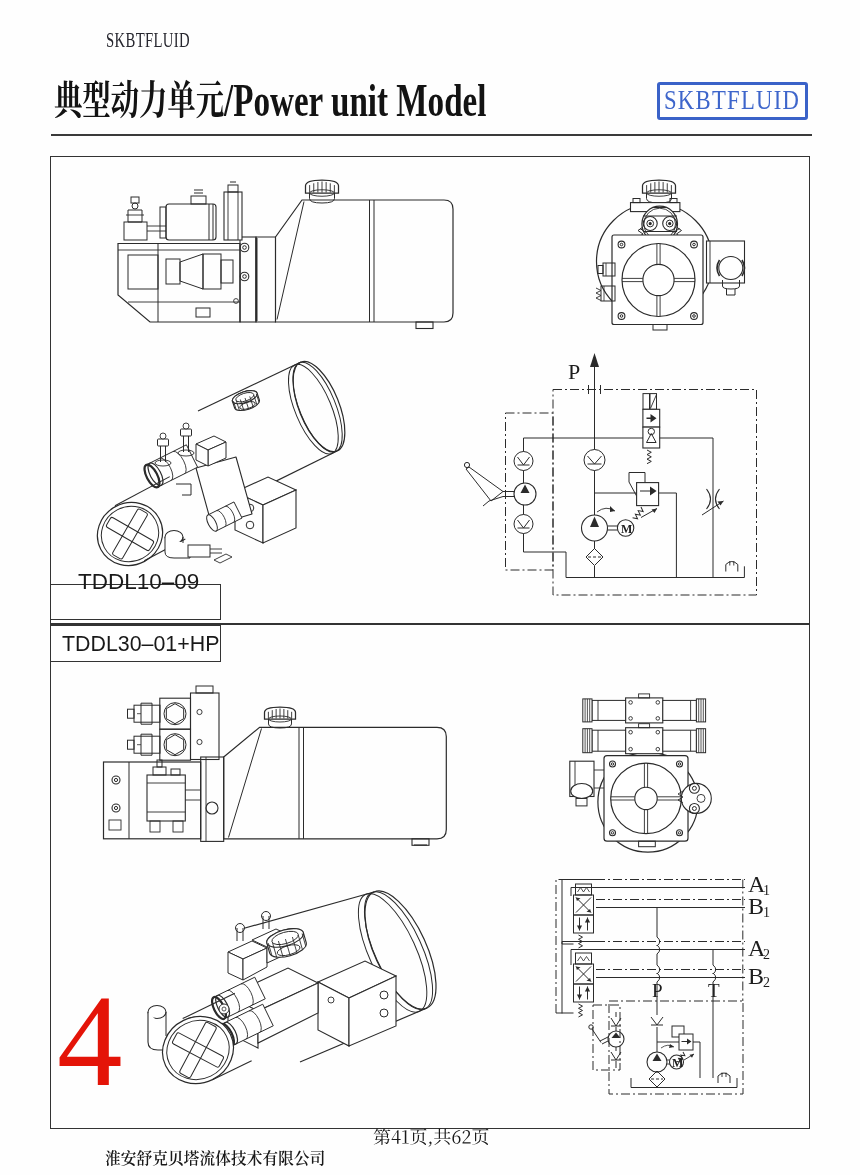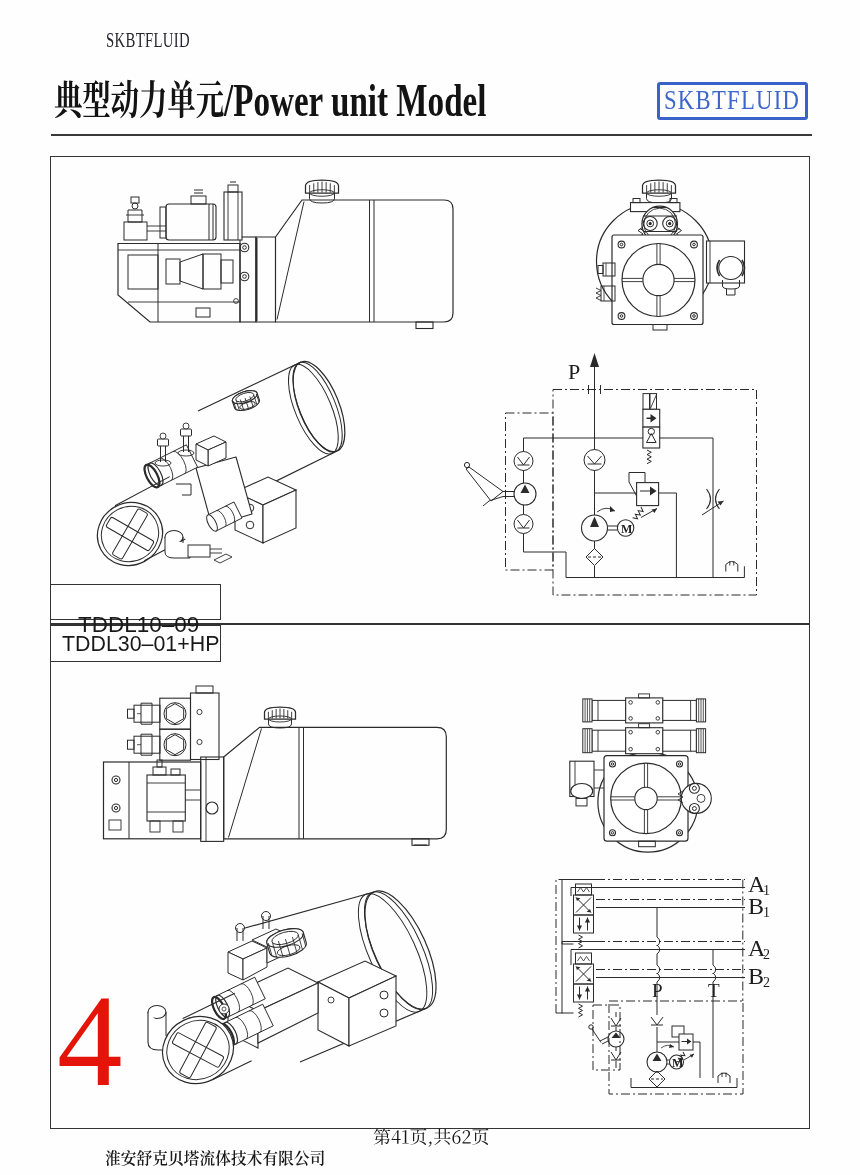--- a/index.html
+++ b/index.html
@@ -6,21 +6,21 @@
 </style></head><body>
 <div class="abs" style="left:106px;top:28px;font-size:21px;letter-spacing:0.5px;color:#26262e;transform:scaleX(0.70);transform-origin:0 0">SKBTFLUID</div>
 <div class="abs" style="left:224px;top:73.5px;font-size:46px;font-weight:bold;color:#131313;transform:scaleX(0.72);transform-origin:0 0;white-space:nowrap">/Power unit Model</div>
 <div class="abs" style="left:657px;top:82px;width:151px;height:38px;border:3.5px solid #3a62c8;border-radius:3px"></div>
 <div class="abs" style="left:664px;top:85px;font-size:27px;color:#3d65cb;letter-spacing:1.5px;transform:scaleX(0.84);transform-origin:0 0">SKBTFLUID</div>
 <div class="abs" style="left:51px;top:134px;width:761px;height:2px;background:#3a3a3a"></div>
 <div class="abs" style="left:50px;top:156px;width:760px;height:973px;border:1.6px solid #333"></div>
 <div class="abs" style="left:50px;top:623px;width:760px;height:1.7px;background:#333"></div>
 <div class="abs" style="left:50px;top:584px;width:171px;height:35.5px;border:1.6px solid #333;background:#fff"></div>
 <div class="abs" style="left:50px;top:625px;width:171px;height:36.5px;border:1.6px solid #333;background:#fff"></div>
-<div class="abs" style="left:78px;top:612px;font-family:'Liberation Sans',sans-serif;font-size:22.5px;color:#191919">TDDL10–09</div>
+<div class="abs" style="left:78px;top:569px;font-family:'Liberation Sans',sans-serif;font-size:22.5px;color:#191919">TDDL10–09</div>
 <div class="abs" style="left:62px;top:630.9px;font-family:'Liberation Sans',sans-serif;font-size:22.5px;color:#191919;transform:scaleX(0.95);transform-origin:0 0">TDDL30–01+HP</div>
 <div class="abs" style="left:57px;top:975px;font-size:131px;color:#e41408;line-height:1">4</div>
 <svg class="abs" style="left:0;top:0" width="860" height="1175" viewBox="0 0 860 1175">
 <g transform="translate(54,114.5)">
       <path d="M0.7 -8.1H23.8L25.3 -11.4Q25.3 -11.4 25.8 -10.8Q26.2 -10.1 26.9 -9.3Q27.5 -8.4 28 -7.6Q27.9 -7 27.2 -7H1ZM16.4 -5.3Q19.7 -4.8 21.8 -4Q23.9 -3.1 25.1 -2.1Q26.2 -1 26.5 0Q26.9 1 26.7 1.9Q26.5 2.7 25.9 3.2Q25.3 3.6 24.6 3.5Q23.9 3.5 23.3 2.6Q22.4 1 20.7 -1.1Q19 -3.1 16.3 -4.8ZM9.2 -6.4 13.3 -3.3Q13.2 -3 12.8 -2.8Q12.4 -2.7 11.8 -2.8Q10.6 -1.5 8.9 -0.3Q7.2 1 5.3 1.9Q3.3 2.9 1.1 3.5L1 3Q2.7 1.9 4.3 0.3Q5.9 -1.3 7.2 -3.1Q8.5 -4.8 9.2 -6.4ZM9.8 -34.1 13.6 -33.6Q13.6 -33.2 13.4 -33Q13.2 -32.7 12.8 -32.6V-7.7H9.8ZM15.1 -34.1 19 -33.6Q19 -33.2 18.8 -33Q18.6 -32.7 18.2 -32.6V-7.7H15.1ZM4.2 -27.6V-29.5L7.6 -27.6H20.5L22 -30.3L25.4 -26.8Q25.3 -26.4 25 -26.3Q24.7 -26.1 24.1 -25.9V-7.7H20.8V-26.4H7.4V-7.7H4.2ZM6.1 -18.1H22.4V-17H6.1Z M29.9 -31.5H40.1L41.7 -34.4Q41.7 -34.4 42.2 -33.8Q42.7 -33.3 43.4 -32.5Q44.1 -31.7 44.7 -31Q44.6 -30.4 43.9 -30.4H30.1ZM29.3 -23.6H41L42.5 -26.8Q42.5 -26.8 43 -26.2Q43.5 -25.6 44.2 -24.7Q44.9 -23.8 45.4 -23.1Q45.3 -22.4 44.6 -22.4H29.5ZM45.3 -32.2 49.3 -31.6Q49.2 -31.3 49 -31Q48.8 -30.7 48.3 -30.6V-17.8Q48.3 -17.7 48 -17.4Q47.6 -17.2 47 -17Q46.4 -16.8 45.8 -16.8H45.3ZM37.9 -31.5H41V-12.5Q40.9 -12.4 40.3 -11.9Q39.6 -11.5 38.4 -11.5H37.9ZM51.2 -33.9 55.4 -33.4Q55.3 -33 55.1 -32.7Q54.9 -32.4 54.4 -32.3V-16Q54.4 -14.5 54.1 -13.4Q53.9 -12.3 53.1 -11.6Q52.2 -11 50.5 -10.7Q50.5 -11.8 50.3 -12.6Q50.2 -13.3 50 -13.8Q49.7 -14.3 49.2 -14.7Q48.8 -15 47.9 -15.3V-15.9Q47.9 -15.9 48.2 -15.8Q48.6 -15.8 49.1 -15.7Q49.6 -15.7 50.1 -15.7Q50.6 -15.6 50.7 -15.6Q51 -15.6 51.1 -15.8Q51.2 -15.9 51.2 -16.2ZM40.8 -13.5 45.2 -12.9Q45.2 -12.5 45 -12.2Q44.7 -11.9 44.2 -11.8V1.9H40.8ZM31.8 -7.4H48.4L50.2 -10.7Q50.2 -10.7 50.5 -10.3Q50.9 -10 51.4 -9.4Q51.8 -8.8 52.4 -8.2Q52.9 -7.5 53.4 -6.9Q53.3 -6.3 52.6 -6.3H32.1ZM29.2 1.2H50.7L52.5 -2.1Q52.5 -2.1 52.9 -1.8Q53.2 -1.4 53.7 -0.8Q54.2 -0.2 54.8 0.4Q55.4 1.1 55.8 1.7Q55.7 2.4 55 2.4H29.5ZM32.6 -31.5H35.6V-24.8Q35.6 -23.1 35.4 -21.1Q35.3 -19.2 34.6 -17.3Q34 -15.3 32.7 -13.6Q31.5 -11.9 29.3 -10.5L29.1 -10.9Q30.7 -13 31.4 -15.3Q32.2 -17.6 32.4 -20.1Q32.6 -22.5 32.6 -24.8Z M66.6 -17.7Q66.5 -17.3 66.1 -17.1Q65.7 -16.8 65 -17.1L65.8 -17.4Q65.3 -16 64.5 -14.4Q63.7 -12.7 62.7 -11.1Q61.8 -9.5 60.9 -8Q59.9 -6.6 59.1 -5.6L59 -6.1H60.9Q60.8 -4 60.4 -2.5Q60 -1.1 59.3 -0.6L57.6 -6.8Q57.6 -6.8 58 -6.9Q58.4 -7.1 58.6 -7.3Q59.1 -8.2 59.6 -9.7Q60.2 -11.2 60.7 -13Q61.2 -14.8 61.6 -16.6Q61.9 -18.4 62.1 -19.8ZM58.4 -6.4Q59.4 -6.4 61.1 -6.7Q62.8 -6.9 64.9 -7.3Q67 -7.6 69.3 -8L69.3 -7.5Q67.9 -6.5 65.5 -4.9Q63 -3.2 59.8 -1.5ZM79.8 -24.6 81.5 -27.1 84.4 -23.4Q84.3 -23.2 84 -23Q83.7 -22.8 83.2 -22.7Q83.1 -16.7 83 -12.5Q82.8 -8.3 82.6 -5.5Q82.3 -2.7 81.9 -1.1Q81.5 0.6 81 1.4Q80.3 2.4 79.4 2.9Q78.4 3.4 77.3 3.4Q77.3 2.3 77.2 1.4Q77.1 0.6 76.9 0.2Q76.6 -0.4 76 -0.8Q75.4 -1.2 74.6 -1.4L74.7 -2Q75.1 -1.9 75.7 -1.9Q76.3 -1.8 76.8 -1.8Q77.3 -1.7 77.6 -1.7Q77.9 -1.7 78.1 -1.8Q78.4 -2 78.6 -2.2Q79.1 -2.9 79.4 -5.5Q79.7 -8 79.8 -12.8Q80 -17.5 80.1 -24.6ZM77.7 -34.1Q77.6 -33.6 77.4 -33.3Q77.2 -33 76.6 -32.9Q76.6 -27.9 76.5 -23.4Q76.5 -18.8 76.1 -14.9Q75.7 -11 74.7 -7.6Q73.6 -4.2 71.7 -1.4Q69.8 1.5 66.6 3.7L66.3 3.2Q68.6 0.5 70 -2.6Q71.4 -5.6 72.1 -9.1Q72.8 -12.6 73.1 -16.6Q73.3 -20.6 73.3 -25.1Q73.3 -29.6 73.3 -34.7ZM82 -24.6V-23.4H69.8L69.5 -24.6ZM66 -14.4Q67.7 -12.9 68.7 -11.2Q69.6 -9.5 69.9 -8Q70.2 -6.4 70.1 -5.2Q69.9 -3.9 69.5 -3.3Q69 -2.6 68.3 -2.7Q67.7 -2.7 67 -3.7Q67.1 -5.5 66.9 -7.3Q66.7 -9.2 66.4 -11Q66.1 -12.8 65.7 -14.3ZM68.6 -23.9Q68.6 -23.9 68.9 -23.6Q69.2 -23.2 69.7 -22.6Q70.2 -22.1 70.7 -21.4Q71.2 -20.7 71.7 -20.2Q71.6 -19.5 70.9 -19.5H57.7L57.5 -20.7H66.9ZM67.1 -32.9Q67.1 -32.9 67.4 -32.5Q67.7 -32.1 68.2 -31.6Q68.7 -31 69.2 -30.3Q69.7 -29.7 70.1 -29.1Q70 -28.5 69.4 -28.5H58.9L58.7 -29.6H65.4Z M87.3 -24.1H108.4V-22.9H87.6ZM106.5 -24.1H106.2L108 -26.8L111.2 -22.8Q111 -22.6 110.7 -22.4Q110.4 -22.1 109.9 -22Q109.8 -17.1 109.6 -13.2Q109.4 -9.2 109.1 -6.3Q108.8 -3.4 108.4 -1.5Q107.9 0.4 107.3 1.2Q106.5 2.3 105.5 2.8Q104.4 3.3 102.8 3.3Q102.8 2.1 102.7 1.2Q102.5 0.3 102 -0.2Q101.6 -0.8 100.6 -1.3Q99.6 -1.8 98.4 -2.2L98.4 -2.7Q99.3 -2.6 100.3 -2.5Q101.3 -2.4 102.2 -2.3Q103.1 -2.2 103.5 -2.2Q103.9 -2.2 104.2 -2.4Q104.4 -2.5 104.6 -2.8Q105 -3.3 105.3 -5Q105.6 -6.7 105.9 -9.5Q106.1 -12.3 106.2 -16Q106.4 -19.7 106.5 -24.1ZM96.1 -34.5 100.8 -33.9Q100.8 -33.4 100.6 -33.1Q100.3 -32.8 99.8 -32.8Q99.8 -29 99.7 -25.4Q99.6 -21.8 99.2 -18.5Q98.9 -15.1 98.1 -12Q97.3 -8.9 95.8 -6.1Q94.4 -3.3 92.1 -0.9Q89.8 1.6 86.4 3.6L86.1 3Q89.3 0 91.2 -3.3Q93.2 -6.6 94.2 -10.2Q95.2 -13.8 95.6 -17.7Q96 -21.6 96.1 -25.8Q96.1 -30 96.1 -34.5Z M135.6 -18.6V-17.5H119.5V-18.6ZM135.6 -11.9V-10.8H119.5V-11.9ZM133.6 -25.1 135.2 -27.5 138.4 -24Q138.2 -23.8 138 -23.6Q137.7 -23.4 137.3 -23.2V-10.5Q137.3 -10.3 136.8 -10Q136.4 -9.7 135.7 -9.4Q135.1 -9.1 134.5 -9.1H133.9V-25.1ZM121.2 -10Q121.2 -9.8 120.8 -9.4Q120.3 -9.1 119.7 -8.8Q119 -8.5 118.3 -8.5H117.8V-25.1V-27.1L121.4 -25.1H135.2V-23.9H121.2ZM136.2 -31.9Q136.1 -31.6 135.8 -31.4Q135.5 -31.2 135 -31.3Q133.6 -29.3 132.1 -27.6Q130.5 -25.8 129.1 -24.6L128.7 -25Q129.5 -26.7 130.4 -29.4Q131.2 -32 132 -34.7ZM129.3 2.3Q129.3 2.6 128.5 3.1Q127.8 3.6 126.5 3.6H125.8V-24.8H129.3ZM137.3 -9.4Q137.3 -9.4 137.7 -9Q138.1 -8.7 138.6 -8Q139.2 -7.4 139.8 -6.7Q140.4 -6 141 -5.4Q140.8 -4.7 140.1 -4.7H114.4L114.2 -5.9H135.3ZM120.2 -34.1Q122.3 -33.5 123.5 -32.5Q124.7 -31.6 125.2 -30.4Q125.8 -29.3 125.8 -28.2Q125.8 -27.1 125.4 -26.4Q125 -25.7 124.4 -25.6Q123.7 -25.5 122.9 -26.2Q122.7 -27.5 122.2 -28.9Q121.7 -30.3 121.1 -31.6Q120.5 -32.9 119.9 -33.8Z M142.8 -20.5H163.6L165.6 -24.1Q165.6 -24.1 166 -23.7Q166.3 -23.3 166.9 -22.7Q167.4 -22.1 168.1 -21.3Q168.7 -20.6 169.2 -20Q169.1 -19.3 168.4 -19.3H143.1ZM145.8 -30.7H161.3L163.2 -34.1Q163.2 -34.1 163.6 -33.8Q163.9 -33.4 164.5 -32.8Q165 -32.2 165.6 -31.5Q166.2 -30.8 166.7 -30.2Q166.6 -29.5 165.9 -29.5H146ZM157.5 -19.9H160.9Q160.9 -19.5 160.9 -19.1Q160.9 -18.7 160.9 -18.4V-3.1Q160.9 -2.6 161.1 -2.4Q161.3 -2.2 161.9 -2.2H164.1Q164.7 -2.2 165.2 -2.2Q165.7 -2.2 166 -2.3Q166.3 -2.3 166.4 -2.4Q166.6 -2.5 166.7 -2.9Q166.9 -3.4 167.1 -4.3Q167.3 -5.2 167.5 -6.5Q167.8 -7.7 168.1 -9.2H168.4L168.5 -2.6Q169.2 -2.2 169.4 -1.7Q169.6 -1.2 169.6 -0.5Q169.6 0.5 169.1 1.2Q168.6 1.8 167.3 2.1Q166.1 2.4 163.8 2.4H161.1Q159.7 2.4 158.9 2.1Q158.1 1.7 157.8 0.8Q157.5 -0.2 157.5 -1.9ZM150.2 -19.9H154Q153.8 -15.6 153.3 -12Q152.7 -8.4 151.5 -5.4Q150.2 -2.4 148.1 -0.1Q145.9 2.2 142.6 3.7L142.4 3.2Q144.9 1.1 146.4 -1.3Q147.9 -3.8 148.7 -6.7Q149.5 -9.6 149.8 -12.9Q150.1 -16.2 150.2 -19.9Z" fill="#131313"></path>
     </g>
 <g transform="translate(373,1143.5)">
       <path d="M15.8 -14Q15.8 -14 15.9 -13.9Q16.1 -13.8 16.3 -13.6Q16.6 -13.4 16.8 -13.2Q17.1 -13 17.3 -12.7Q17.2 -12.5 16.8 -12.5H10.4V-13H15ZM8 -13.9Q8 -13.9 8.2 -13.7Q8.5 -13.5 8.8 -13.3Q9.1 -13 9.4 -12.7Q9.3 -12.4 8.9 -12.4H3.3V-13H7.3ZM12.1 -12.8Q12.9 -12.5 13.4 -12.2Q13.8 -11.9 14 -11.6Q14.2 -11.3 14.2 -11Q14.2 -10.7 14.1 -10.5Q13.9 -10.3 13.7 -10.3Q13.4 -10.3 13.1 -10.5Q13.1 -11 12.7 -11.6Q12.3 -12.2 11.9 -12.6ZM12.4 -14.5Q12.4 -14.4 12.2 -14.3Q12.1 -14.2 11.8 -14.2Q11.2 -13 10.4 -11.9Q9.7 -10.8 8.8 -10.1L8.6 -10.3Q9.2 -11.1 9.7 -12.4Q10.3 -13.7 10.7 -15.1ZM4.8 -12.7Q5.6 -12.5 6.1 -12.1Q6.5 -11.8 6.7 -11.4Q6.9 -11.1 6.9 -10.8Q6.9 -10.5 6.7 -10.3Q6.5 -10.1 6.3 -10.1Q6.1 -10.1 5.8 -10.3Q5.8 -10.9 5.4 -11.5Q5 -12.2 4.6 -12.6ZM5.4 -14.5Q5.4 -14.4 5.2 -14.3Q5 -14.2 4.7 -14.2Q4 -12.7 3 -11.4Q2 -10.2 0.9 -9.3L0.7 -9.5Q1.3 -10.2 1.8 -11.1Q2.4 -11.9 2.9 -13Q3.4 -14 3.7 -15.1ZM4.8 -7H4.3L4.4 -7.1Q4.4 -6.7 4.2 -6.1Q4.1 -5.5 3.9 -4.8Q3.8 -4.2 3.7 -3.8H3.8L3.3 -3.2L2 -4.2Q2.2 -4.3 2.5 -4.4Q2.8 -4.6 3 -4.6L2.6 -4Q2.7 -4.3 2.8 -4.8Q2.9 -5.2 3 -5.8Q3.1 -6.3 3.2 -6.8Q3.3 -7.3 3.4 -7.7ZM9.4 -4Q8 -2.3 5.8 -1Q3.6 0.3 0.9 1.1L0.8 0.8Q2.3 0.2 3.6 -0.6Q5 -1.4 6.1 -2.3Q7.2 -3.3 8 -4.3H9.4ZM9.6 1Q9.6 1 9.3 1.2Q9.1 1.4 8.6 1.4H8.4V-9.7H9.6ZM15.4 -4.3V-3.8H3.2L3.3 -4.3ZM14.5 -7V-6.5H3.8L3.9 -7ZM14.6 -4.3 15.3 -5 16.6 -3.9Q16.5 -3.8 16.4 -3.7Q16.2 -3.7 15.9 -3.6Q15.8 -2.1 15.5 -1.2Q15.1 -0.3 14.6 0.1Q14.3 0.3 13.9 0.4Q13.4 0.6 12.9 0.6Q13 0.3 12.9 0.1Q12.8 -0.1 12.7 -0.3Q12.5 -0.4 12.1 -0.5Q11.7 -0.6 11.2 -0.7L11.2 -1Q11.6 -0.9 12 -0.9Q12.4 -0.9 12.8 -0.9Q13.2 -0.8 13.3 -0.8Q13.6 -0.8 13.7 -0.9Q13.8 -0.9 13.9 -1Q14.2 -1.2 14.4 -2.1Q14.7 -2.9 14.8 -4.3ZM14.6 -9.7V-9.2H2.4L2.3 -9.7ZM13.7 -9.7 14.3 -10.4 15.7 -9.3Q15.6 -9.2 15.5 -9.1Q15.3 -9 15 -9V-5.9Q15 -5.8 14.9 -5.7Q14.7 -5.6 14.5 -5.6Q14.3 -5.5 14 -5.5H13.9V-9.7Z M24.1 0.3V-3.8V-4V-12.2H23.9L24.5 -12.5L21.9 -8.4L19.2 -4.2L19.3 -4.7V-4.5H27.6V-3.5H18.6V-4.3L24.5 -13.3H25.5V0.3Z M29.3 0V-0.5L31.9 -0.8H33.2L35.7 -0.5V0ZM31.8 0Q31.8 -2.1 31.8 -4.1V-12.2L29.3 -11.7V-12.3L33.1 -13.3L33.4 -13.1L33.3 -10.2V-4.1Q33.3 -3.1 33.3 -2.1Q33.4 -1 33.4 0Z M46.7 -8.5Q46.7 -8.4 46.5 -8.2Q46.4 -8.1 46.1 -8.1Q46 -6.9 46 -5.8Q45.9 -4.8 45.7 -3.8Q45.5 -2.9 44.9 -2.1Q44.4 -1.3 43.5 -0.7Q42.5 -0 41 0.5Q39.6 1.1 37.4 1.5L37.2 1.2Q39.6 0.6 41 -0.1Q42.5 -0.8 43.3 -1.7Q44.1 -2.6 44.4 -3.6Q44.7 -4.7 44.8 -6Q44.8 -7.2 44.8 -8.7ZM46 -2.7Q48 -2.4 49.3 -1.9Q50.6 -1.4 51.4 -0.9Q52.2 -0.4 52.6 0Q53 0.5 53.1 0.8Q53.1 1.1 52.9 1.3Q52.6 1.5 52.2 1.4Q51.7 0.9 51 0.4Q50.2 -0.1 49.3 -0.7Q48.4 -1.2 47.5 -1.7Q46.7 -2.2 45.9 -2.5ZM41.2 -2.6Q41.2 -2.6 41.1 -2.5Q40.9 -2.4 40.7 -2.3Q40.5 -2.2 40.2 -2.2H40V-10.6V-11.2L41.3 -10.6H50V-10H41.2ZM49.5 -10.6 50.1 -11.3 51.5 -10.2Q51.4 -10.1 51.2 -10Q51.1 -9.9 50.8 -9.9V-2.9Q50.8 -2.9 50.6 -2.8Q50.5 -2.7 50.2 -2.6Q50 -2.5 49.8 -2.5H49.6V-10.6ZM46 -13.9Q45.8 -13.3 45.5 -12.6Q45.2 -11.9 44.9 -11.3Q44.5 -10.7 44.2 -10.2H43.8Q43.9 -10.7 44 -11.3Q44.1 -12 44.2 -12.6Q44.3 -13.3 44.4 -13.9ZM51.9 -14.9Q51.9 -14.9 52.1 -14.8Q52.3 -14.7 52.5 -14.5Q52.8 -14.3 53 -14.1Q53.3 -13.8 53.5 -13.6Q53.5 -13.3 53.1 -13.3H37.6L37.4 -13.9H51.1Z M55.8 3.2 55.6 2.7Q56.6 2.2 57.1 1.6Q57.6 1.1 57.7 0.1L57.9 0.7L57.1 0.2Q56.7 -0 56.5 -0.3Q56.3 -0.6 56.3 -0.9Q56.3 -1.3 56.6 -1.6Q56.9 -1.9 57.4 -1.9Q57.6 -1.9 57.9 -1.8Q58.1 -1.7 58.3 -1.5Q58.4 -1.2 58.5 -1Q58.5 -0.8 58.5 -0.4Q58.5 0.9 57.8 1.8Q57.1 2.7 55.8 3.2Z M61.1 -5.2H75.1L76 -6.4Q76 -6.4 76.1 -6.2Q76.3 -6.1 76.6 -5.9Q76.8 -5.7 77.1 -5.4Q77.4 -5.2 77.6 -5Q77.6 -4.7 77.1 -4.7H61.3ZM61.7 -10.7H74.7L75.6 -11.8Q75.6 -11.8 75.7 -11.7Q75.9 -11.6 76.1 -11.4Q76.4 -11.2 76.6 -11Q76.9 -10.7 77.1 -10.5Q77 -10.2 76.6 -10.2H61.8ZM65.8 -15 67.7 -14.8Q67.6 -14.6 67.5 -14.4Q67.3 -14.3 67 -14.3V-4.9H65.8ZM71.6 -15 73.5 -14.8Q73.5 -14.6 73.3 -14.4Q73.2 -14.3 72.8 -14.3V-4.9H71.6ZM71.2 -3.5Q72.9 -2.9 73.9 -2.3Q75 -1.7 75.7 -1.1Q76.3 -0.5 76.5 0Q76.8 0.5 76.7 0.9Q76.7 1.2 76.4 1.3Q76.2 1.4 75.8 1.2Q75.5 0.7 74.9 0Q74.4 -0.6 73.7 -1.2Q73.1 -1.8 72.4 -2.3Q71.7 -2.9 71.1 -3.3ZM66.6 -3.7 68.2 -2.8Q68.1 -2.7 68 -2.7Q67.8 -2.6 67.5 -2.7Q66.9 -2 66 -1.2Q65.1 -0.5 63.9 0.2Q62.8 0.9 61.6 1.4L61.4 1.2Q62.5 0.5 63.5 -0.3Q64.5 -1.1 65.3 -2Q66.1 -2.9 66.6 -3.7Z M83.6 0.3Q82.3 0.3 81.3 -0.4Q80.4 -1 79.9 -2.2Q79.4 -3.4 79.4 -5Q79.4 -6.6 79.9 -8Q80.4 -9.4 81.4 -10.5Q82.4 -11.7 83.9 -12.4Q85.3 -13.2 87.1 -13.4L87.2 -13Q85.1 -12.5 83.7 -11.4Q82.3 -10.3 81.6 -8.7Q80.9 -7.1 80.9 -5.1Q80.9 -2.8 81.6 -1.6Q82.3 -0.3 83.6 -0.3Q84.3 -0.3 84.8 -0.7Q85.4 -1.1 85.7 -1.9Q86 -2.7 86 -3.9Q86 -5.5 85.4 -6.3Q84.7 -7.2 83.6 -7.2Q82.8 -7.2 82.1 -6.9Q81.4 -6.5 80.7 -5.7L80.4 -5.9H80.5Q81.9 -7.9 84.1 -7.9Q85.1 -7.9 85.9 -7.4Q86.7 -6.9 87.1 -6.1Q87.5 -5.2 87.5 -4Q87.5 -2.8 87 -1.8Q86.5 -0.8 85.6 -0.3Q84.7 0.3 83.6 0.3Z M89.5 0V-1Q90.5 -2 91.3 -3Q92.2 -4.1 92.8 -4.8Q93.8 -6 94.4 -6.9Q95 -7.7 95.2 -8.5Q95.5 -9.2 95.5 -10Q95.5 -11.3 94.9 -12.1Q94.2 -12.8 93 -12.8Q92.5 -12.8 92 -12.7Q91.5 -12.5 90.9 -12.2L91.7 -12.7L91.2 -11Q91 -10.5 90.8 -10.2Q90.6 -10 90.3 -10Q90 -10 89.8 -10.2Q89.6 -10.3 89.6 -10.6Q89.7 -11.5 90.3 -12.1Q90.8 -12.7 91.7 -13.1Q92.5 -13.4 93.4 -13.4Q95.2 -13.4 96.1 -12.5Q97 -11.6 97 -10Q97 -9.1 96.7 -8.3Q96.3 -7.6 95.4 -6.6Q94.6 -5.6 93.2 -4.2Q92.9 -3.9 92.5 -3.4Q92 -2.9 91.4 -2.3Q90.9 -1.6 90.3 -1L90.4 -1.5V-1.3H97.6V0Z M108.7 -8.5Q108.6 -8.4 108.5 -8.2Q108.4 -8.1 108.1 -8.1Q108 -6.9 108 -5.8Q107.9 -4.8 107.7 -3.8Q107.4 -2.9 106.9 -2.1Q106.4 -1.3 105.4 -0.7Q104.5 -0 103 0.5Q101.5 1.1 99.4 1.5L99.2 1.2Q101.5 0.6 103 -0.1Q104.5 -0.8 105.2 -1.7Q106 -2.6 106.4 -3.6Q106.7 -4.7 106.7 -6Q106.8 -7.2 106.8 -8.7ZM108 -2.7Q109.9 -2.4 111.3 -1.9Q112.6 -1.4 113.4 -0.9Q114.2 -0.4 114.6 0Q115 0.5 115 0.8Q115.1 1.1 114.8 1.3Q114.6 1.5 114.2 1.4Q113.7 0.9 112.9 0.4Q112.2 -0.1 111.3 -0.7Q110.4 -1.2 109.5 -1.7Q108.6 -2.2 107.9 -2.5ZM103.2 -2.6Q103.2 -2.6 103 -2.5Q102.9 -2.4 102.7 -2.3Q102.4 -2.2 102.2 -2.2H102V-10.6V-11.2L103.3 -10.6H111.9V-10H103.2ZM111.4 -10.6 112.1 -11.3 113.5 -10.2Q113.4 -10.1 113.2 -10Q113 -9.9 112.8 -9.9V-2.9Q112.8 -2.9 112.6 -2.8Q112.5 -2.7 112.2 -2.6Q112 -2.5 111.8 -2.5H111.6V-10.6ZM108 -13.9Q107.8 -13.3 107.4 -12.6Q107.1 -11.9 106.8 -11.3Q106.5 -10.7 106.2 -10.2H105.8Q105.9 -10.7 106 -11.3Q106.1 -12 106.2 -12.6Q106.3 -13.3 106.3 -13.9ZM113.9 -14.9Q113.9 -14.9 114.1 -14.8Q114.2 -14.7 114.5 -14.5Q114.7 -14.3 115 -14.1Q115.3 -13.8 115.5 -13.6Q115.4 -13.3 115 -13.3H99.6L99.4 -13.9H113.1Z" fill="#1a1a1a"></path>
     </g>
 <g transform="translate(105,1164.5)">

